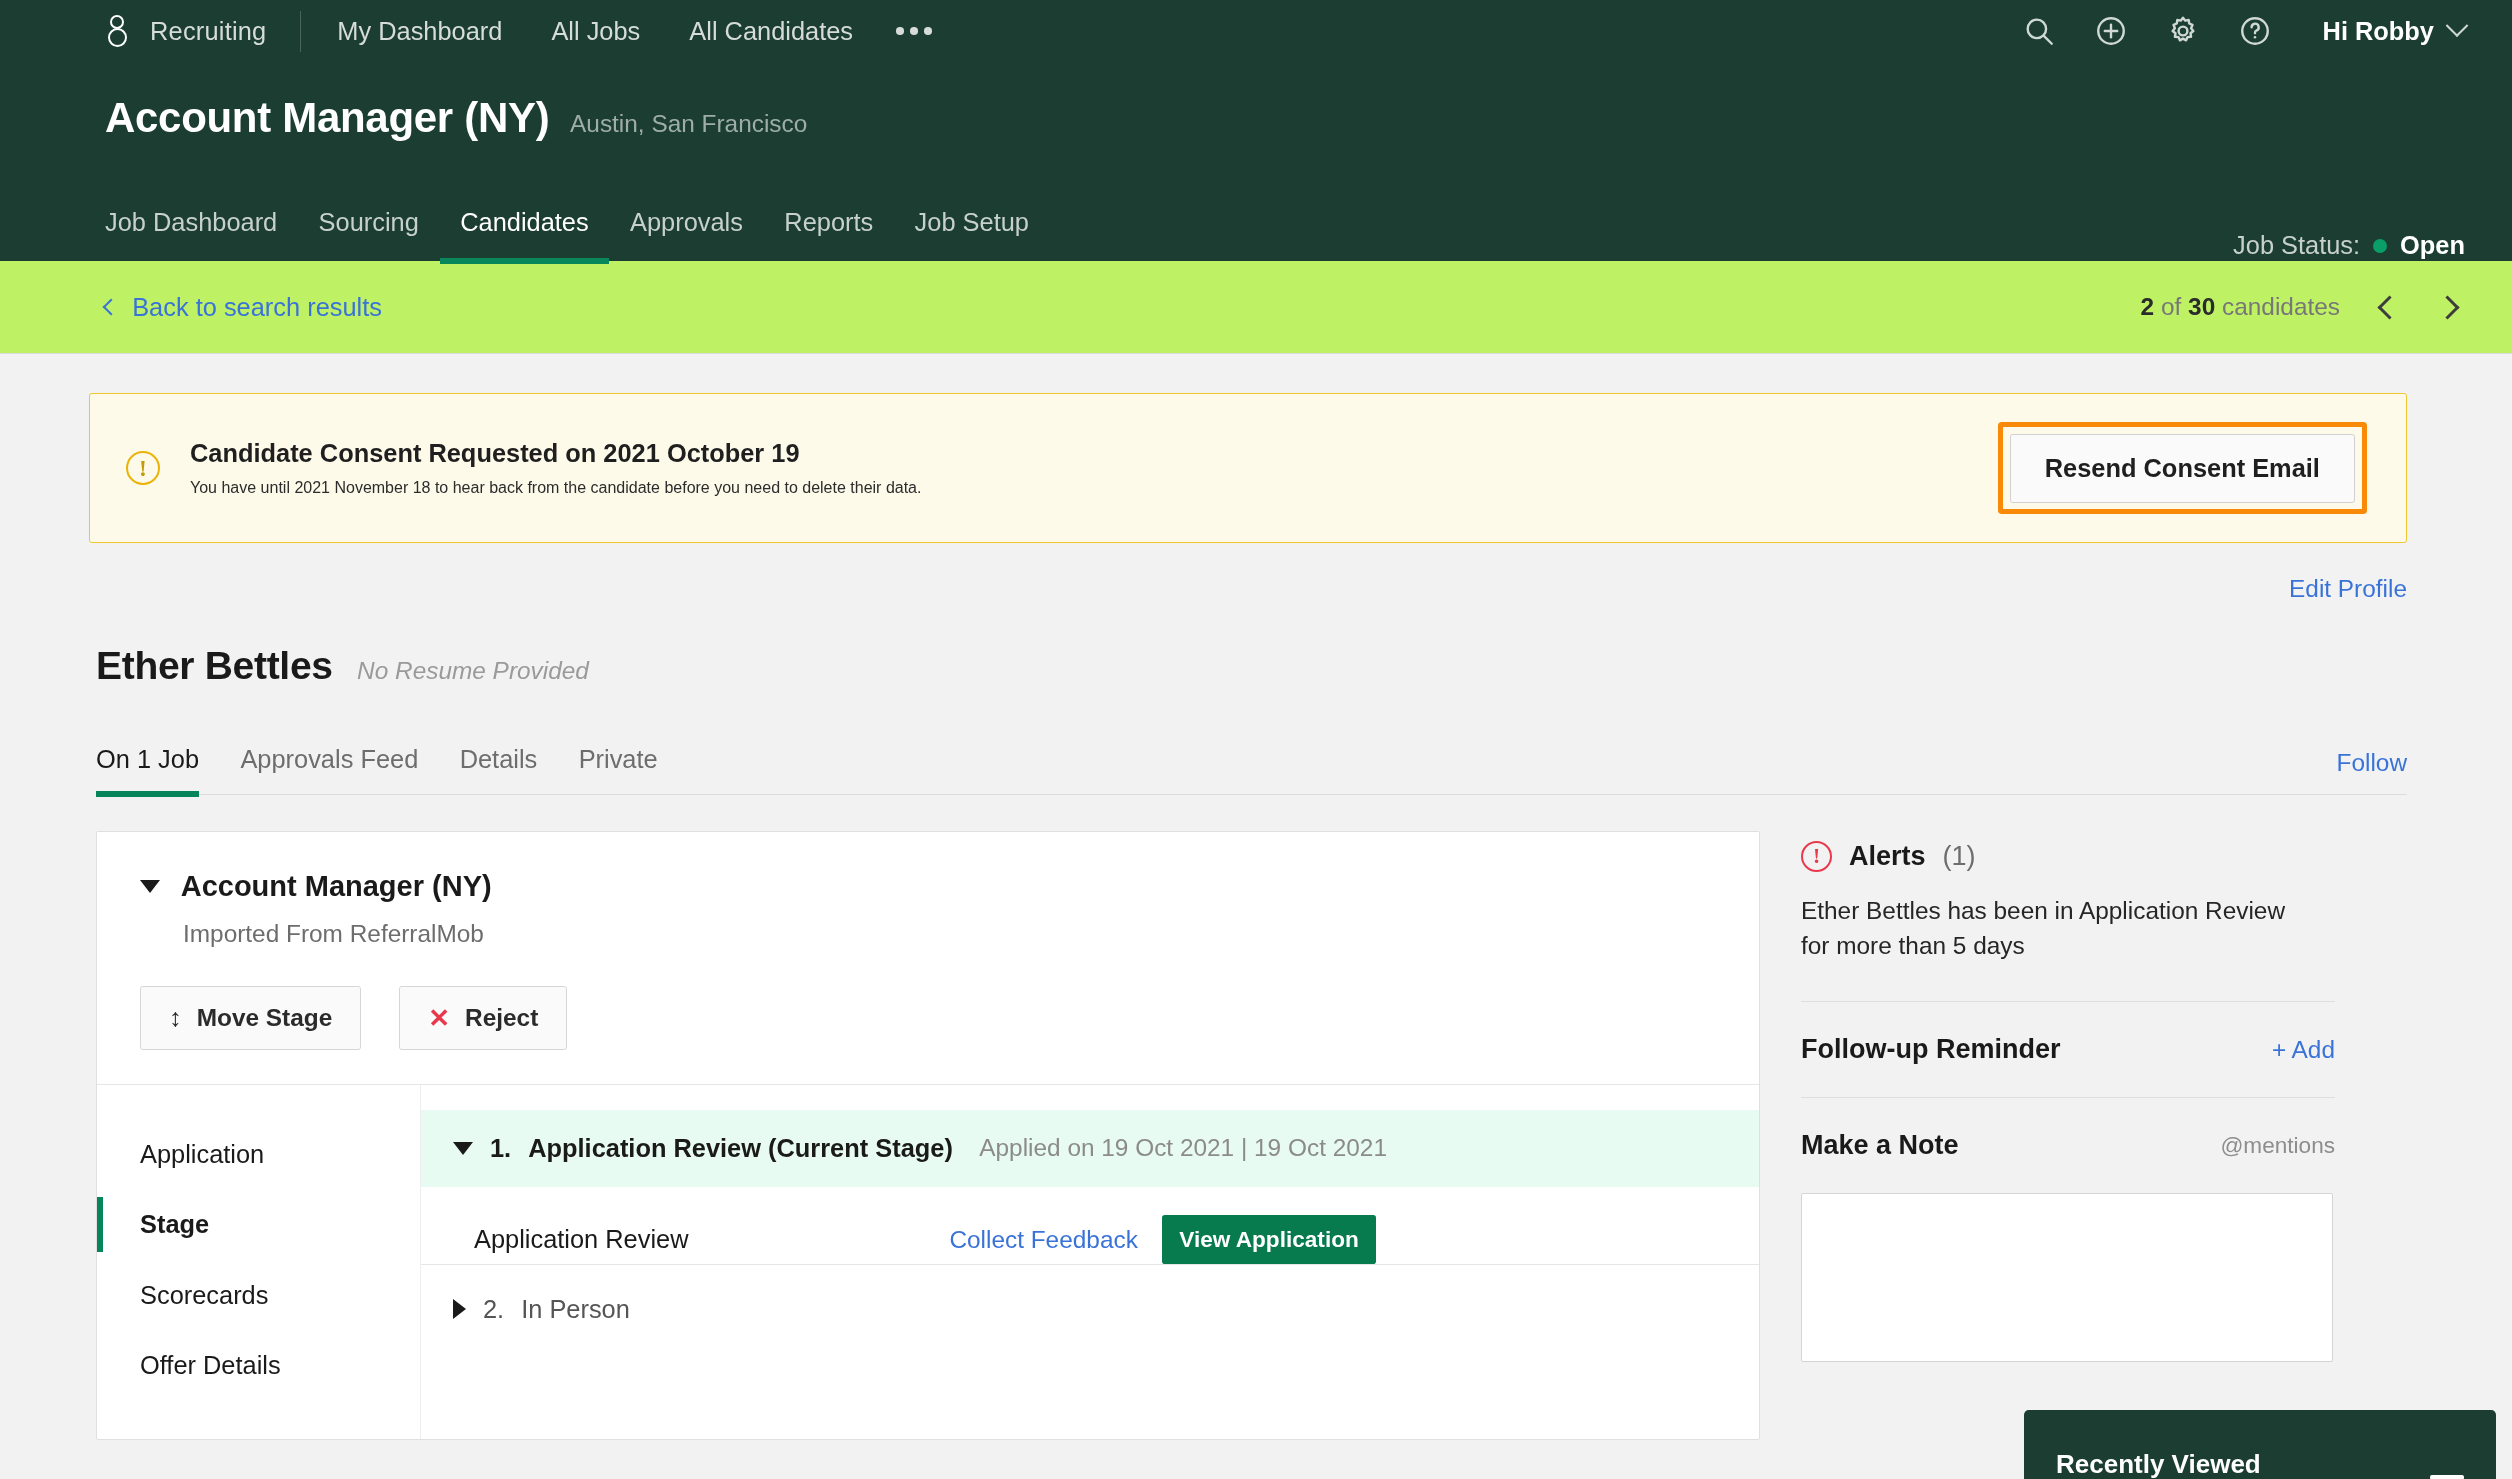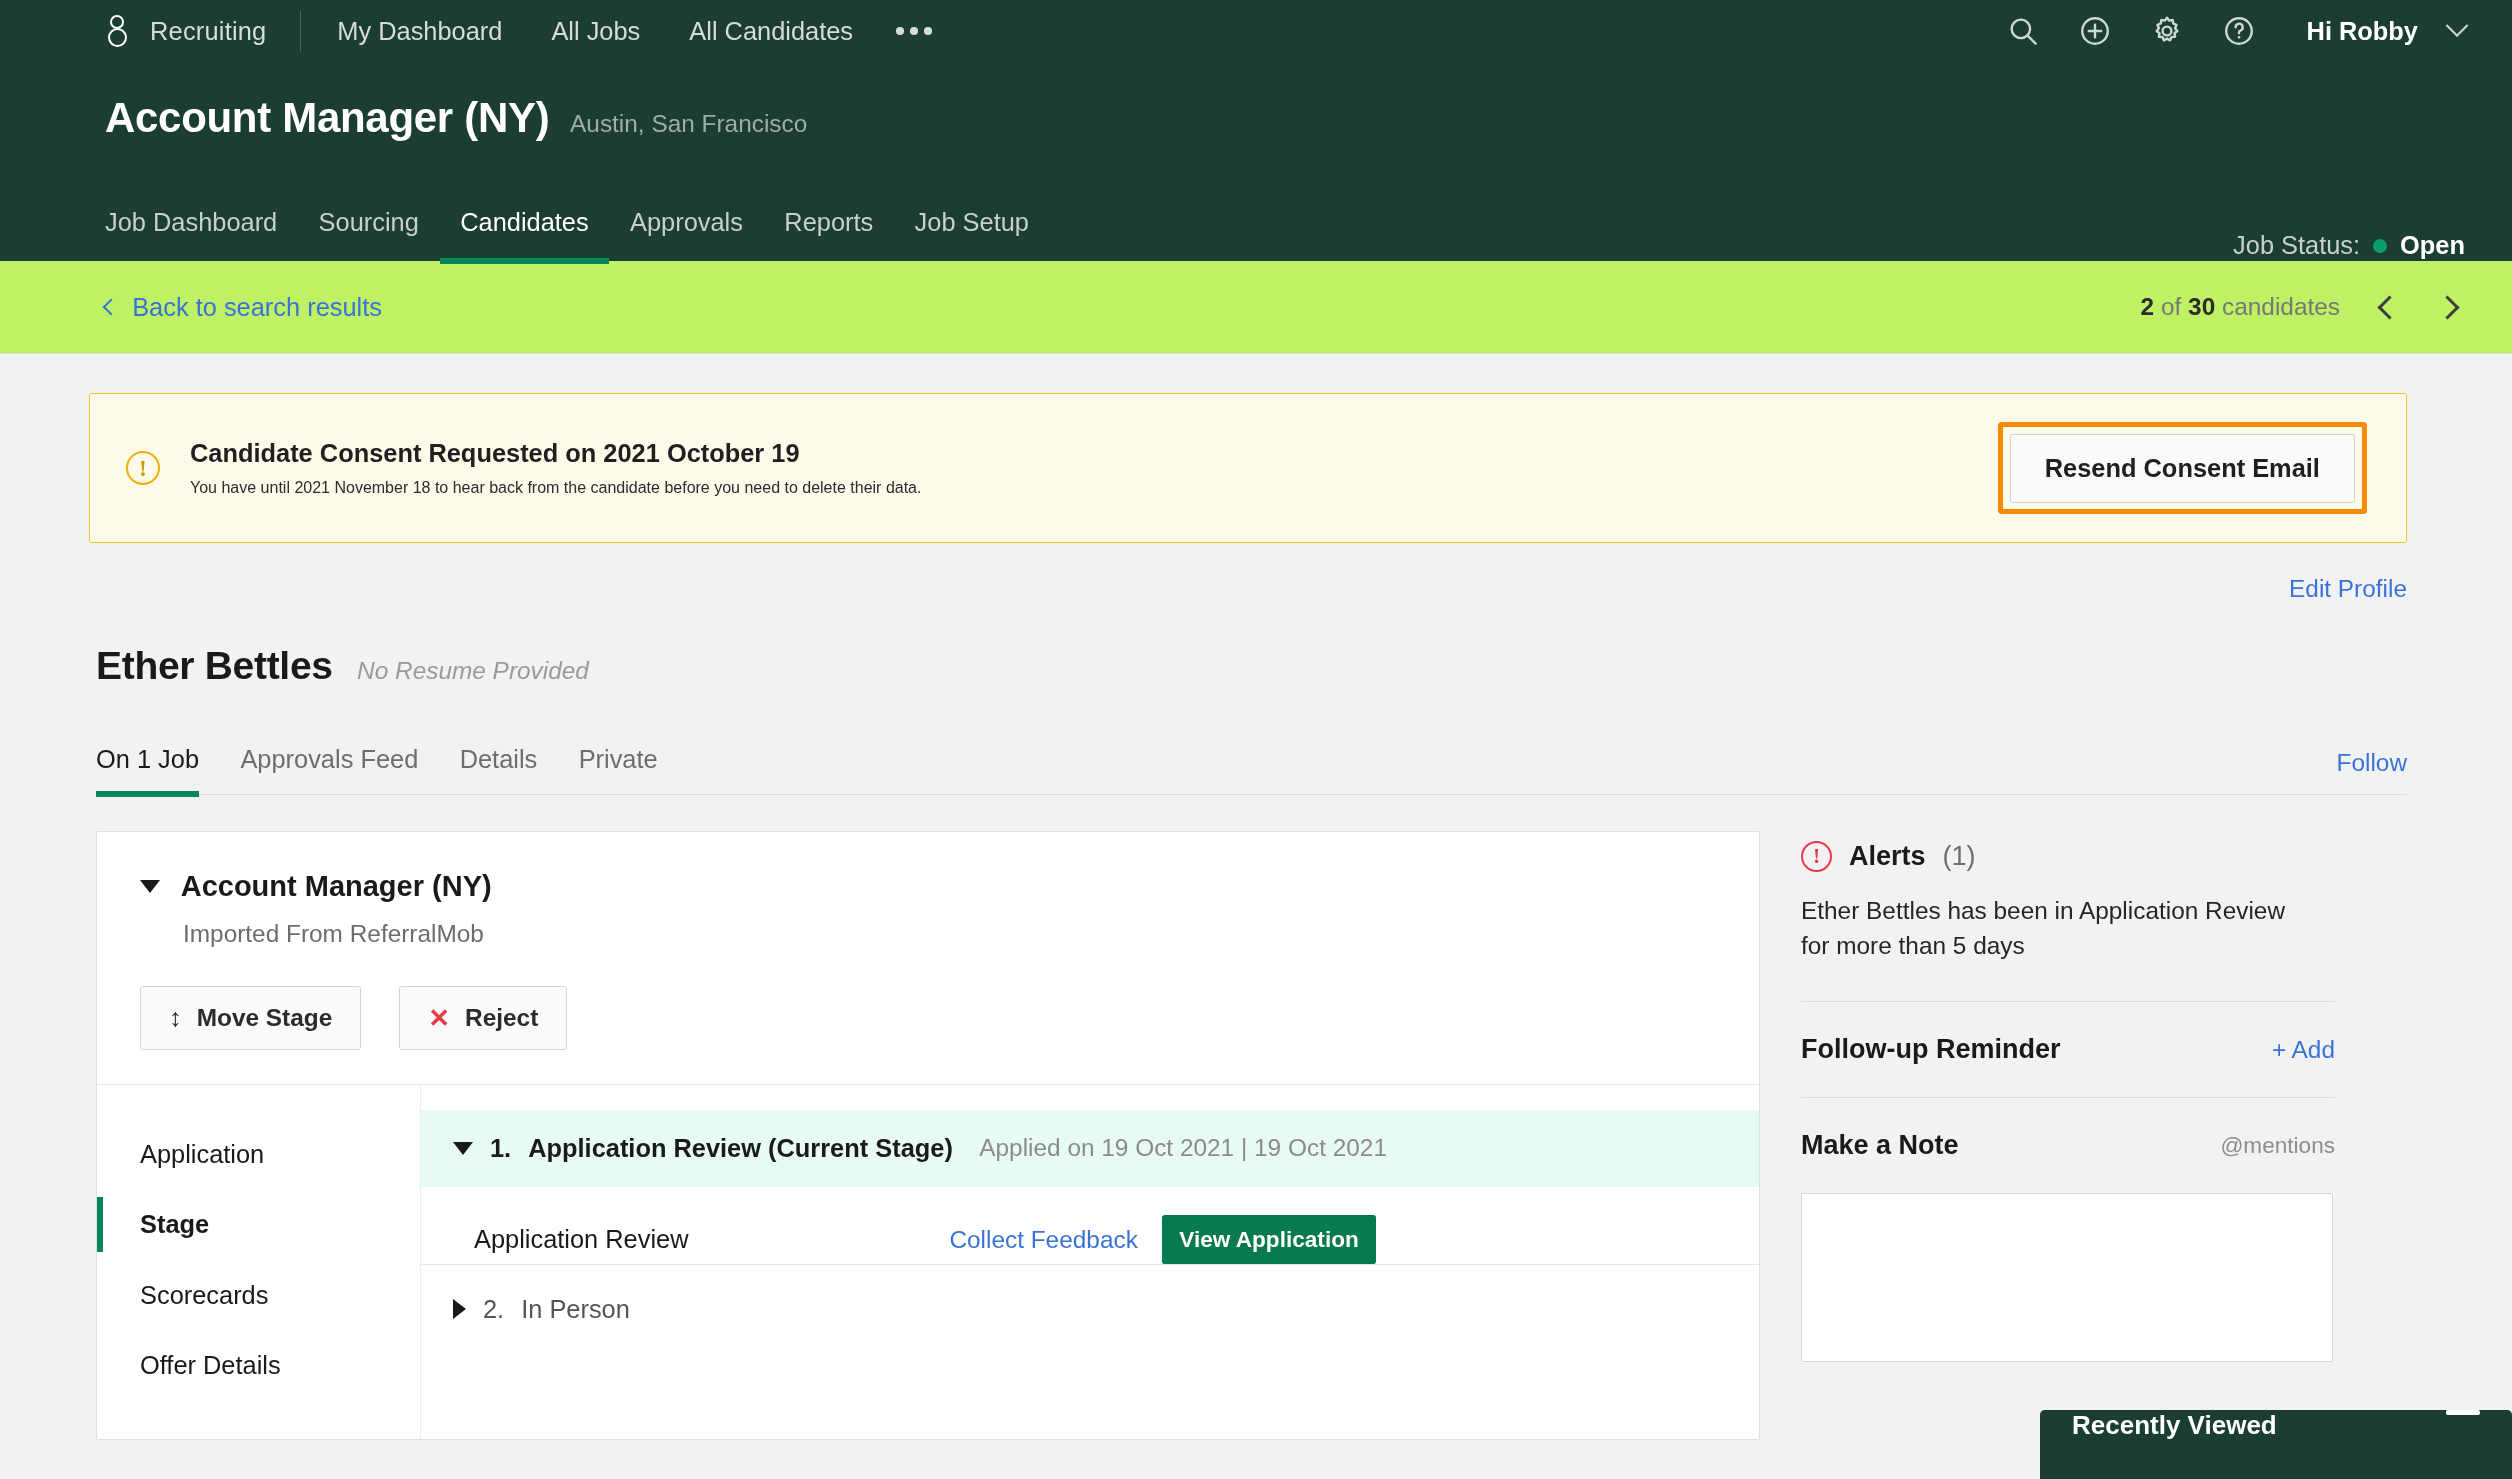--- a/index.html
+++ b/index.html
@@ -42,21 +42,21 @@
   .nav-links a {
     color: #d6dcd9; font-size: 25.4px; text-decoration: none; white-space: nowrap;
   }
   .nav-dots { display: flex; gap: 6.6px; margin-left: 43px; align-items: center; }
   .nav-dots i { width: 7.5px; height: 7.5px; background: #d6dcd9; border-radius: 50%; display: block; }
 
   .topnav-right {
     margin-left: auto; display: flex; align-items: center; gap: 38px;
   }
   .ic { color: #cfd8d4; display: inline-flex; align-items: center; justify-content: center; }
-  .hi-user { color: #ffffff; font-size: 25.4px; font-weight: bold; display: flex; align-items: center; gap: 31px; margin-left: 13px;}
+  .hi-user { color: #ffffff; font-size: 25.4px; font-weight: bold; display: flex; align-items: center; gap: 15px; margin-left: 13px;}
   .chev-dn { width: 16px; height: 16px; border-right: 2.4px solid #cfd8d4; border-bottom: 2.4px solid #cfd8d4; transform: rotate(45deg) translate(-3.8px,-3.8px); }
 
   .job-title-row {
     padding: 32px 105px 0 105px;
     display: flex; align-items: baseline; gap: 20.7px;
   }
   .job-title { color: #ffffff; font-size: 42px; font-weight: bold; letter-spacing: -0.3px;}
   .job-locs { color: #9fada8; font-size: 24.4px; }
 
   .jobtabs-row {
@@ -236,23 +236,23 @@
   .rail-section .rail-h2 { font-size: 27px; font-weight: bold; color: #1a1a1a; }
   .rail-section .right { margin-left: auto; }
   .rail-muted { font-size: 22.6px; color: #8d8d8d; }
   .note-box {
     background: #ffffff; border: 0.9px solid #d5d5d5; border-radius: 1.9px;
     height: 169px; width: 532px;
   }
 
   
   .dock {
-    position: absolute; right: 0px; bottom: 0; width: 472px; height: 70px;
+    position: absolute; right: 16px; bottom: 0; width: 472px; height: 70px;
     background: #1b3d32; border-radius: 4.7px 4.7px 0 0;
-    display: flex; align-items: flex-start; padding: 0 32px;
+    display: flex; align-items: flex-end; padding: 0 32px;
   }
   .dock-title { color: #ffffff; font-size: 26px; font-weight: bold; }
   .dock-min { margin-left: auto; width: 34px; height: 4.7px; background: #ffffff; border-radius: 1.9px; }
 </style>
 </head>
 <body>
 
 <div class="page">
 
   <div class="topbar">

